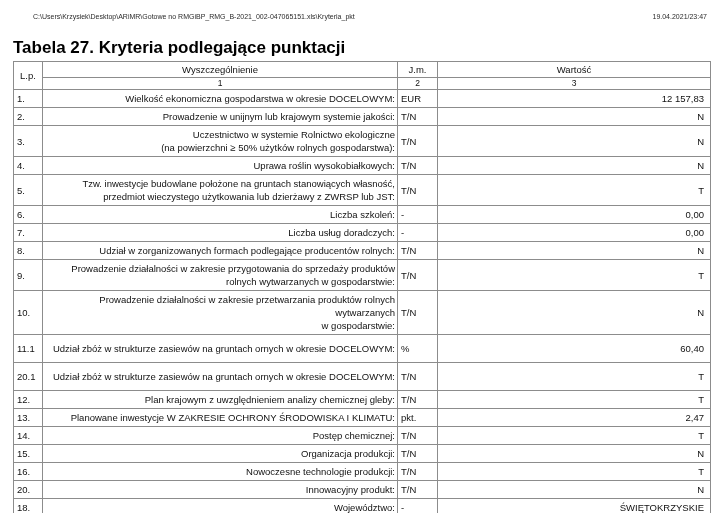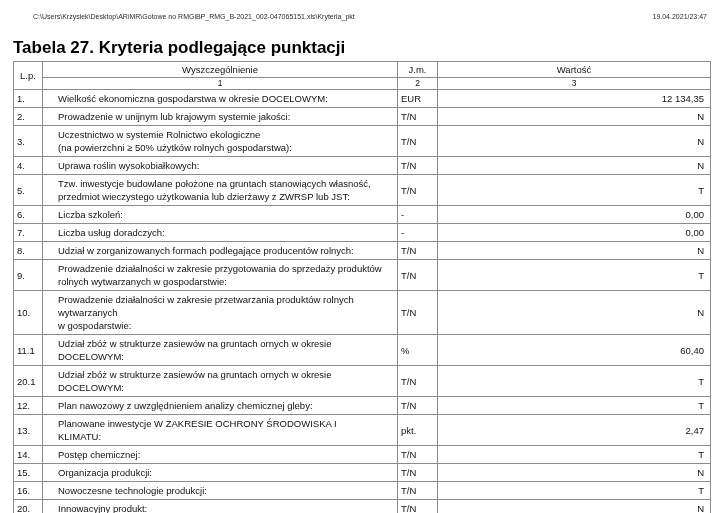--- a/index.html
+++ b/index.html
@@ -26,21 +26,21 @@
   col.c-val  { width:273px; }
   th, td {
     border:1px solid #8c8c8c; font-weight:normal; vertical-align:middle;
     padding:1px 3px; overflow:hidden;
   }
   thead tr.main th { height:13px; text-align:center; font-size:9.5px; }
   thead tr.sub  th { height:9px;  text-align:center; font-size:8.5px; line-height:9px; }
   tbody tr { height:15px; }
   tbody tr.tall { height:28px; }
   td.lp   { text-align:left; padding-left:3px; white-space:nowrap; }
-  td.name { text-align:left; white-space:pre-line; line-height:13px; padding:2px 15px; }
+  td.name { text-align:right; white-space:pre-line; line-height:13px; padding:2px 2px; }
   td.jm   { text-align:left; }
   td.val  { text-align:right; padding-right:6px; }
 </style>
 </head>
 <body>
 
 <div class="page-header">
   <span>C:\Users\Krzysiek\Desktop\ARiMR\Gotowe no RMGiBP_RMG_B-2021_002-047065151.xls\Kryteria_pkt</span>
   <span>19.04.2021/23:47</span>
 </div>
@@ -65,21 +65,21 @@
       <th>1</th>
       <th>2</th>
       <th>3</th>
     </tr>
   </thead>
   <tbody id="rows-body">
       <tr>
         <td class="lp">1.</td>
         <td class="name">Wielkość ekonomiczna gospodarstwa w okresie DOCELOWYM:</td>
         <td class="jm">EUR</td>
-        <td class="val">12 134,35</td>
+        <td class="val">12 157,83</td>
       </tr>
       <tr>
         <td class="lp">2.</td>
         <td class="name">Prowadzenie w unijnym lub krajowym systemie jakości:</td>
         <td class="jm">T/N</td>
         <td class="val">N</td>
       </tr>
       <tr>
         <td class="lp">3.</td>
         <td class="name">Uczestnictwo w systemie Rolnictwo ekologiczne
@@ -140,21 +140,21 @@
         <td class="val">60,40</td>
       </tr>
       <tr class="tall">
         <td class="lp">20.1</td>
         <td class="name">Udział zbóż w strukturze zasiewów na gruntach ornych w okresie DOCELOWYM:</td>
         <td class="jm">T/N</td>
         <td class="val">T</td>
       </tr>
       <tr>
         <td class="lp">12.</td>
-        <td class="name">Plan nawozowy z uwzględnieniem analizy chemicznej gleby:</td>
+        <td class="name">Plan krajowym z uwzględnieniem analizy chemicznej gleby:</td>
         <td class="jm">T/N</td>
         <td class="val">T</td>
       </tr>
       <tr>
         <td class="lp">13.</td>
         <td class="name">Planowane inwestycje W ZAKRESIE OCHRONY ŚRODOWISKA I KLIMATU:</td>
         <td class="jm">pkt.</td>
         <td class="val">2,47</td>
       </tr>
       <tr>

